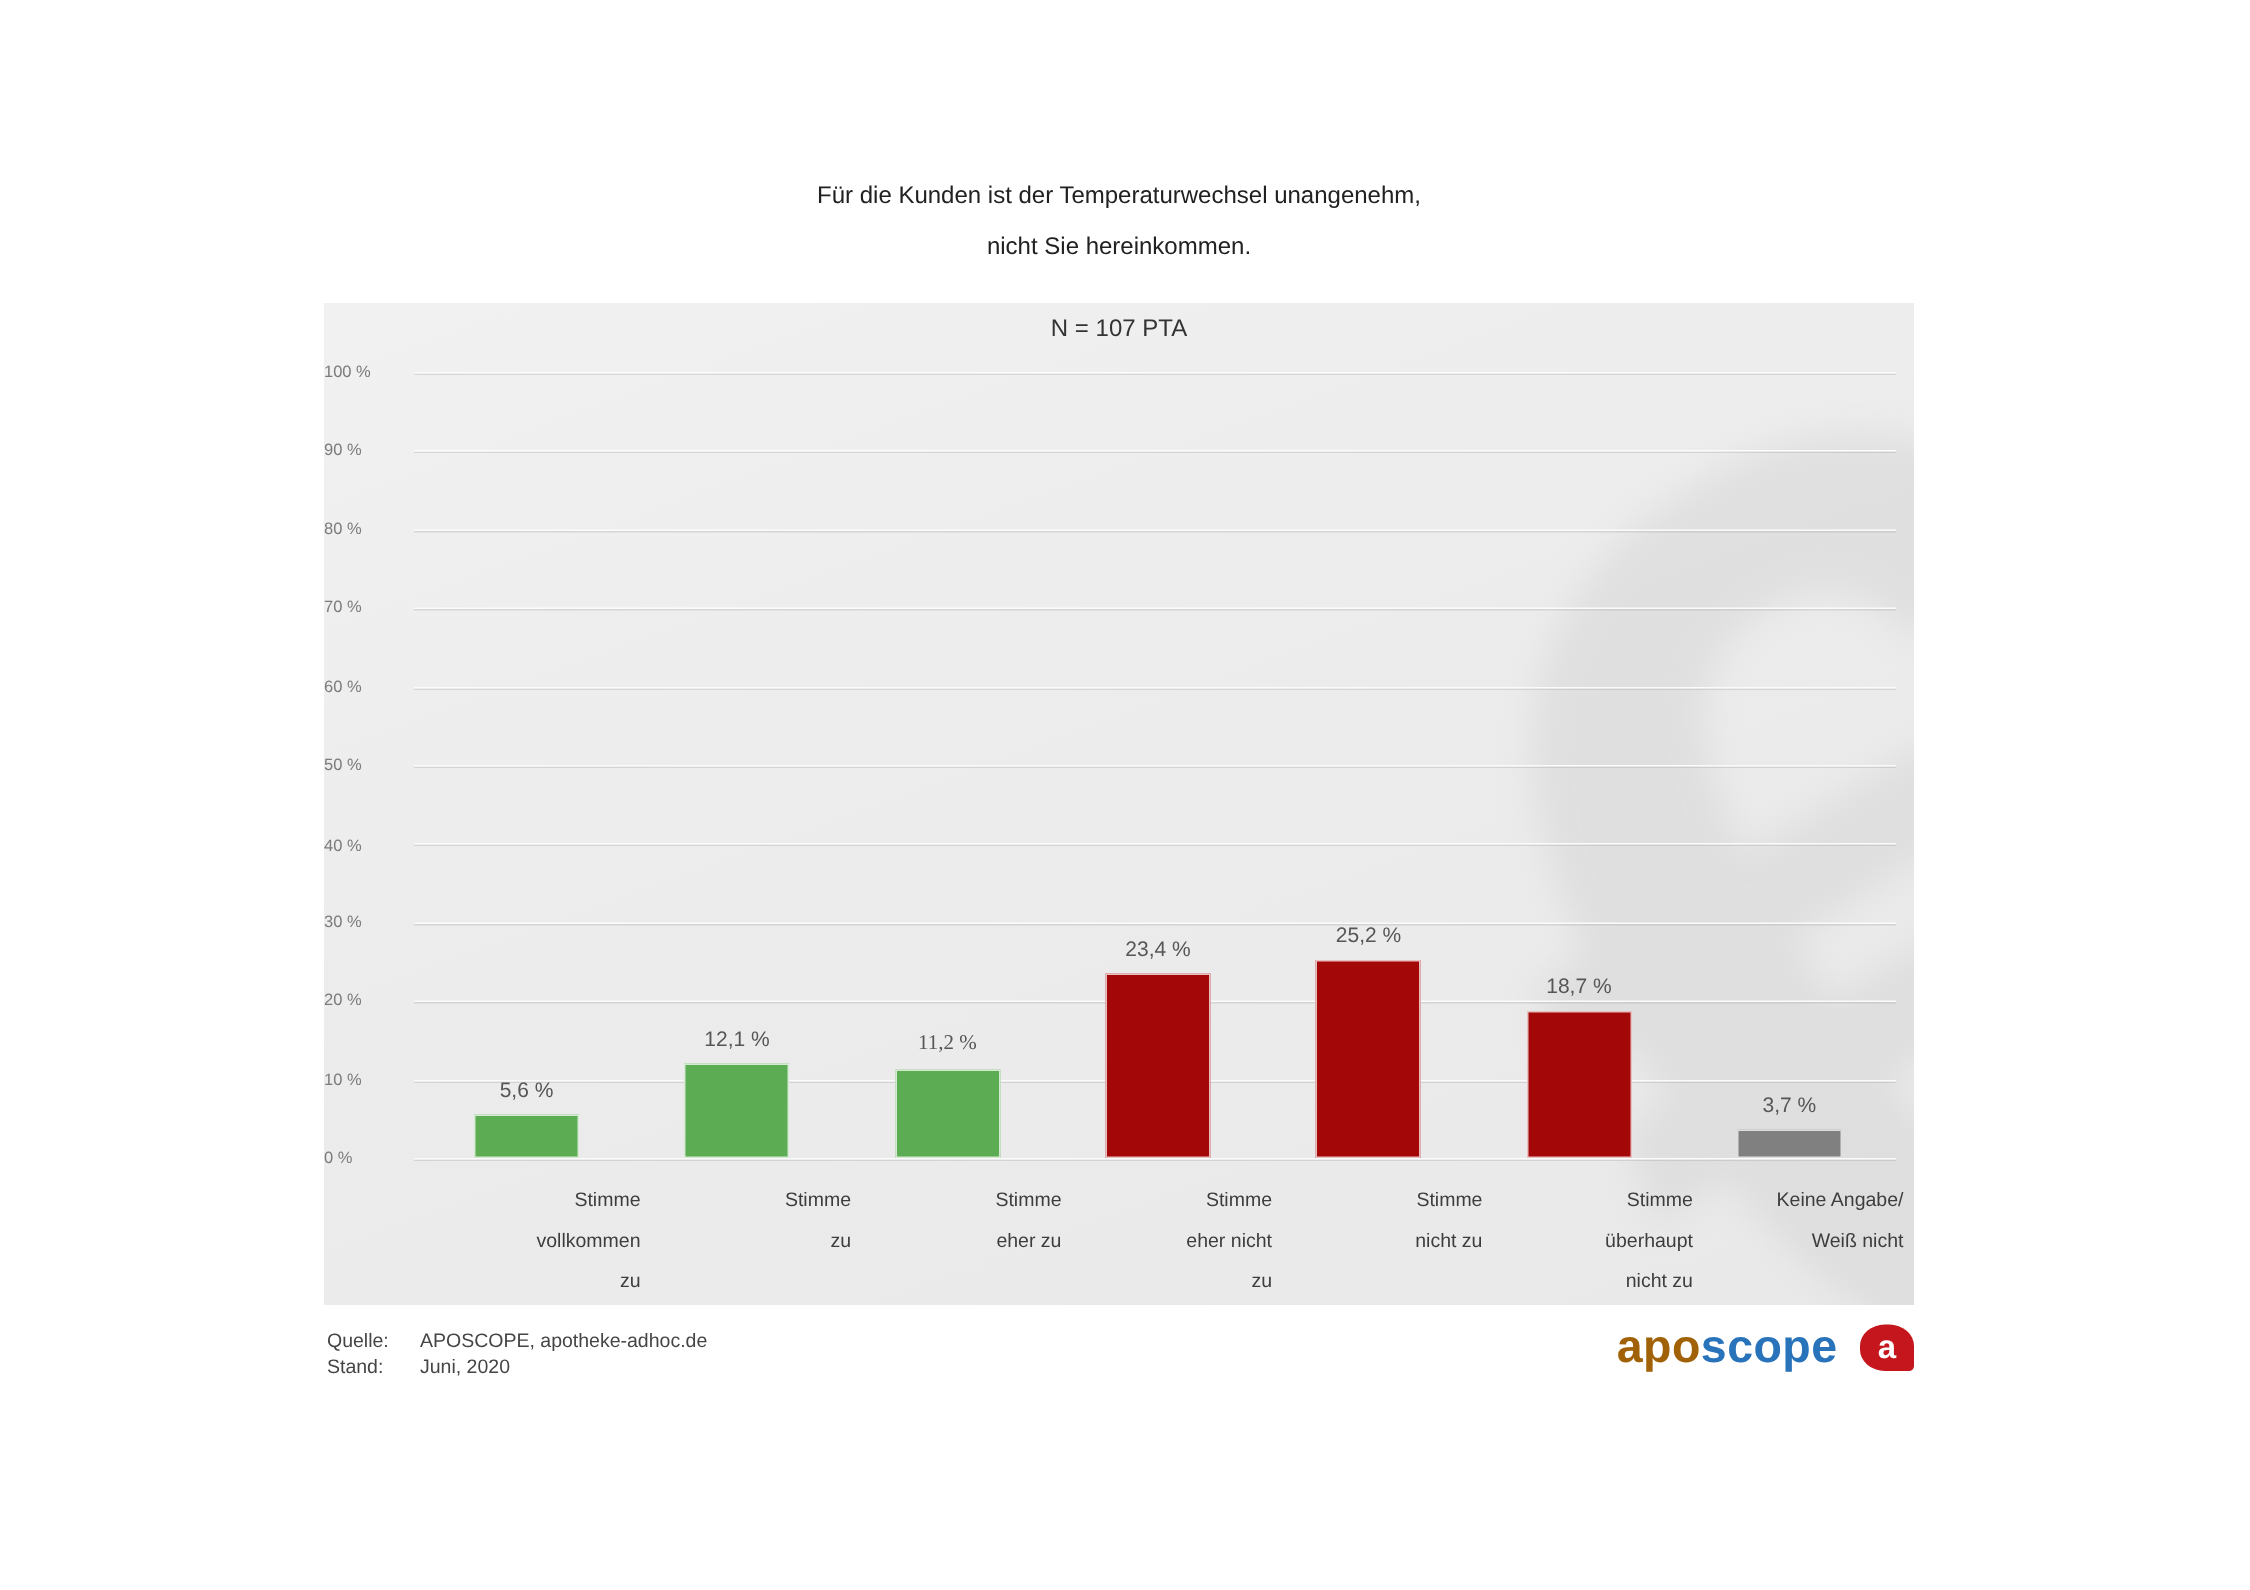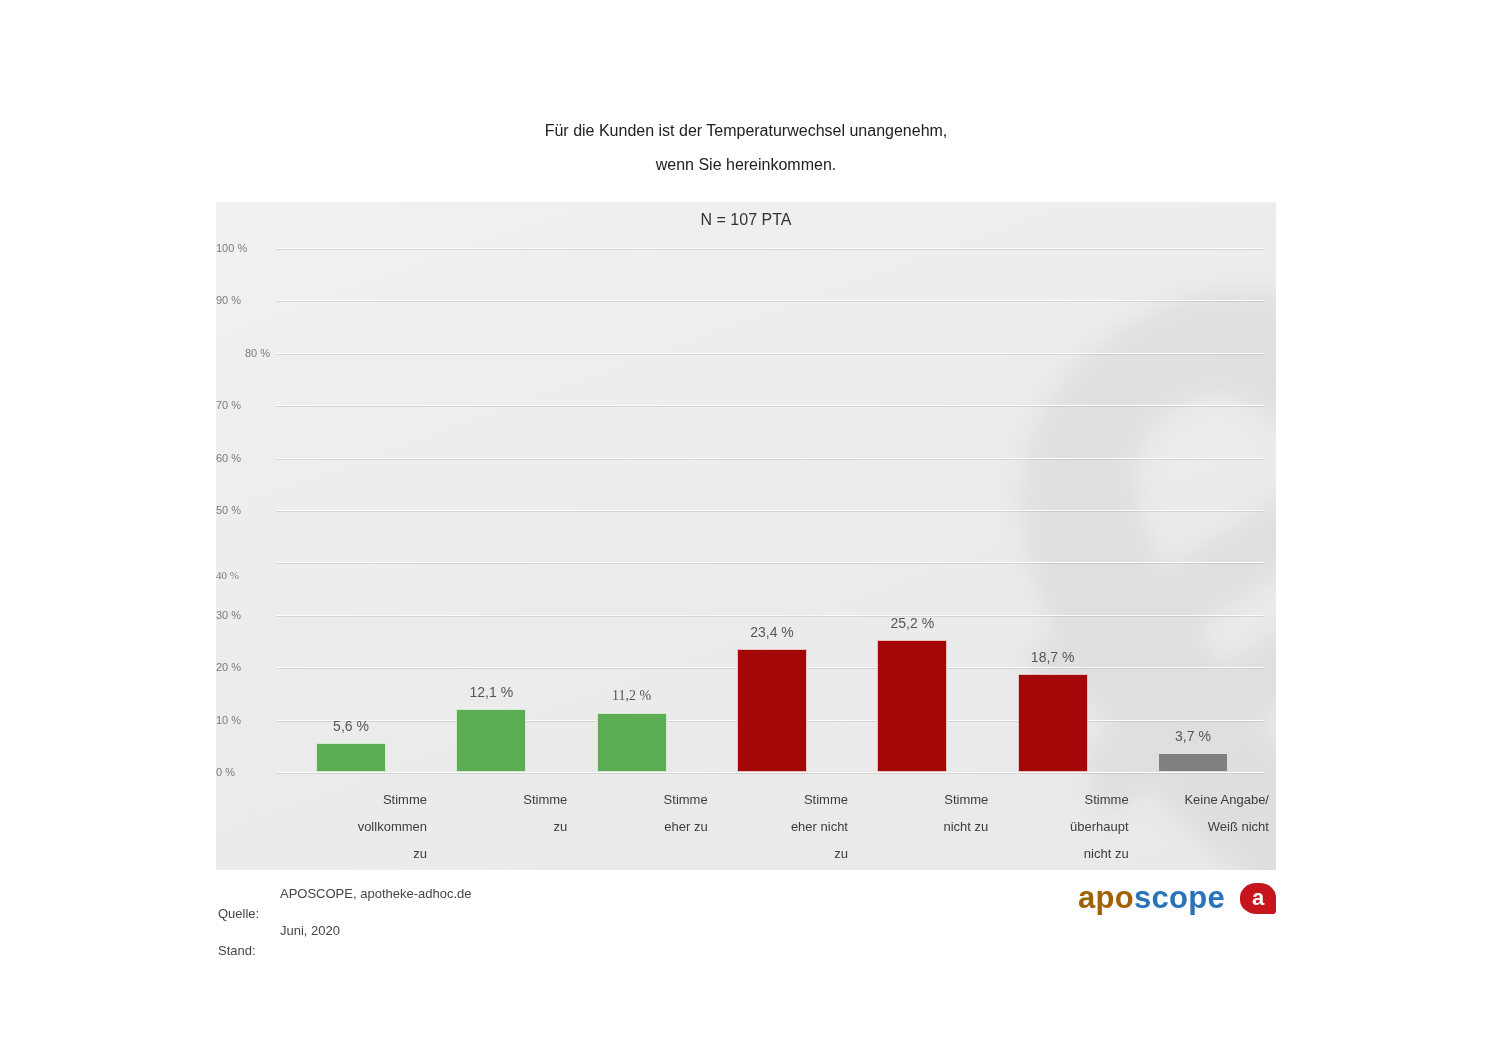--- a/index.html
+++ b/index.html
@@ -45,62 +45,62 @@
   .cat-label{
     position:absolute;top:584px;width:152px;text-align:right;
     font-size:13px;line-height:27px;color:#3d3d3d;
   }
   .cat-line{display:block;}
   .footer{
     position:absolute;left:218px;top:886px;font-size:13px;
     line-height:16.5px;color:#454545;
   }
   .footer-row{display:flex;}
-  .footer-label{width:62px;margin-top:20px;}
+  .footer-label{width:62px;}
   .logo{
     position:absolute;right:224px;top:880px;display:flex;
     align-items:center;gap:15px;
   }
   .logo-text{font-size:31px;font-weight:600;letter-spacing:0.3px;line-height:36px;}
   .badge{
     width:36px;height:31px;border-radius:46% 46% 10% 46%;
     display:flex;align-items:center;justify-content:center;
   }
   .badge span{color:#ffffff;font-size:22px;font-weight:700;line-height:22px;}
 </style>
 </head>
 <body>
 
 <div class="title">
   <span class="title-line">Für die Kunden ist der Temperaturwechsel unangenehm,</span><br>
-  <span class="title-line">wenn Sie hereinkommen.</span>
+  <span class="title-line">nicht Sie hereinkommen.</span>
 </div>
 
 <div class="panel">
   <div class="watermark">€</div>
   <div class="n-label">N = 107 PTA</div>
   <div id="plot">
       <div class="gridline" style="top: 570px;"></div>
       <div class="tick-label" style="top: 560px;">0 %</div>
       <div class="gridline" style="top: 517.6px;"></div>
       <div class="tick-label" style="top: 507.6px;">10 %</div>
       <div class="gridline" style="top: 465.2px;"></div>
       <div class="tick-label" style="top: 455.2px;">20 %</div>
       <div class="gridline" style="top: 412.8px;"></div>
       <div class="tick-label" style="top: 402.8px;">30 %</div>
       <div class="gridline" style="top: 360.4px;"></div>
-      <div class="tick-label" style="top: 363px; font-family: Liberation Serif, serif;">40 %</div>
+      <div class="tick-label" style="top: 352px;">40 %</div>
       <div class="gridline" style="top: 308px;"></div>
       <div class="tick-label" style="top: 298px;">50 %</div>
       <div class="gridline" style="top: 255.6px;"></div>
       <div class="tick-label" style="top: 245.6px;">60 %</div>
       <div class="gridline" style="top: 203.2px;"></div>
       <div class="tick-label" style="top: 193.2px;">70 %</div>
       <div class="gridline" style="top: 150.8px;"></div>
-      <div class="tick-label" style="top: 140.8px; padding-left: 29px;">80 %</div>
+      <div class="tick-label" style="top: 140.8px;">80 %</div>
       <div class="gridline" style="top: 98.4px;"></div>
       <div class="tick-label" style="top: 88.4px;">90 %</div>
       <div class="gridline" style="top: 46px;"></div>
       <div class="tick-label" style="top: 36px;">100 %</div>
       <div class="bar" style="left: 100px; top: 540.656px; width: 70px; height: 29.344px; background: rgb(91, 172, 82);"></div>
       <div class="value-label" style="left: 80px; top: 515.656px;">5,6 %</div>
       <div class="cat-label" style="left: 59px;">
         <span class="cat-line">Stimme</span>
         <span class="cat-line">vollkommen</span>
         <span class="cat-line">zu</span>

